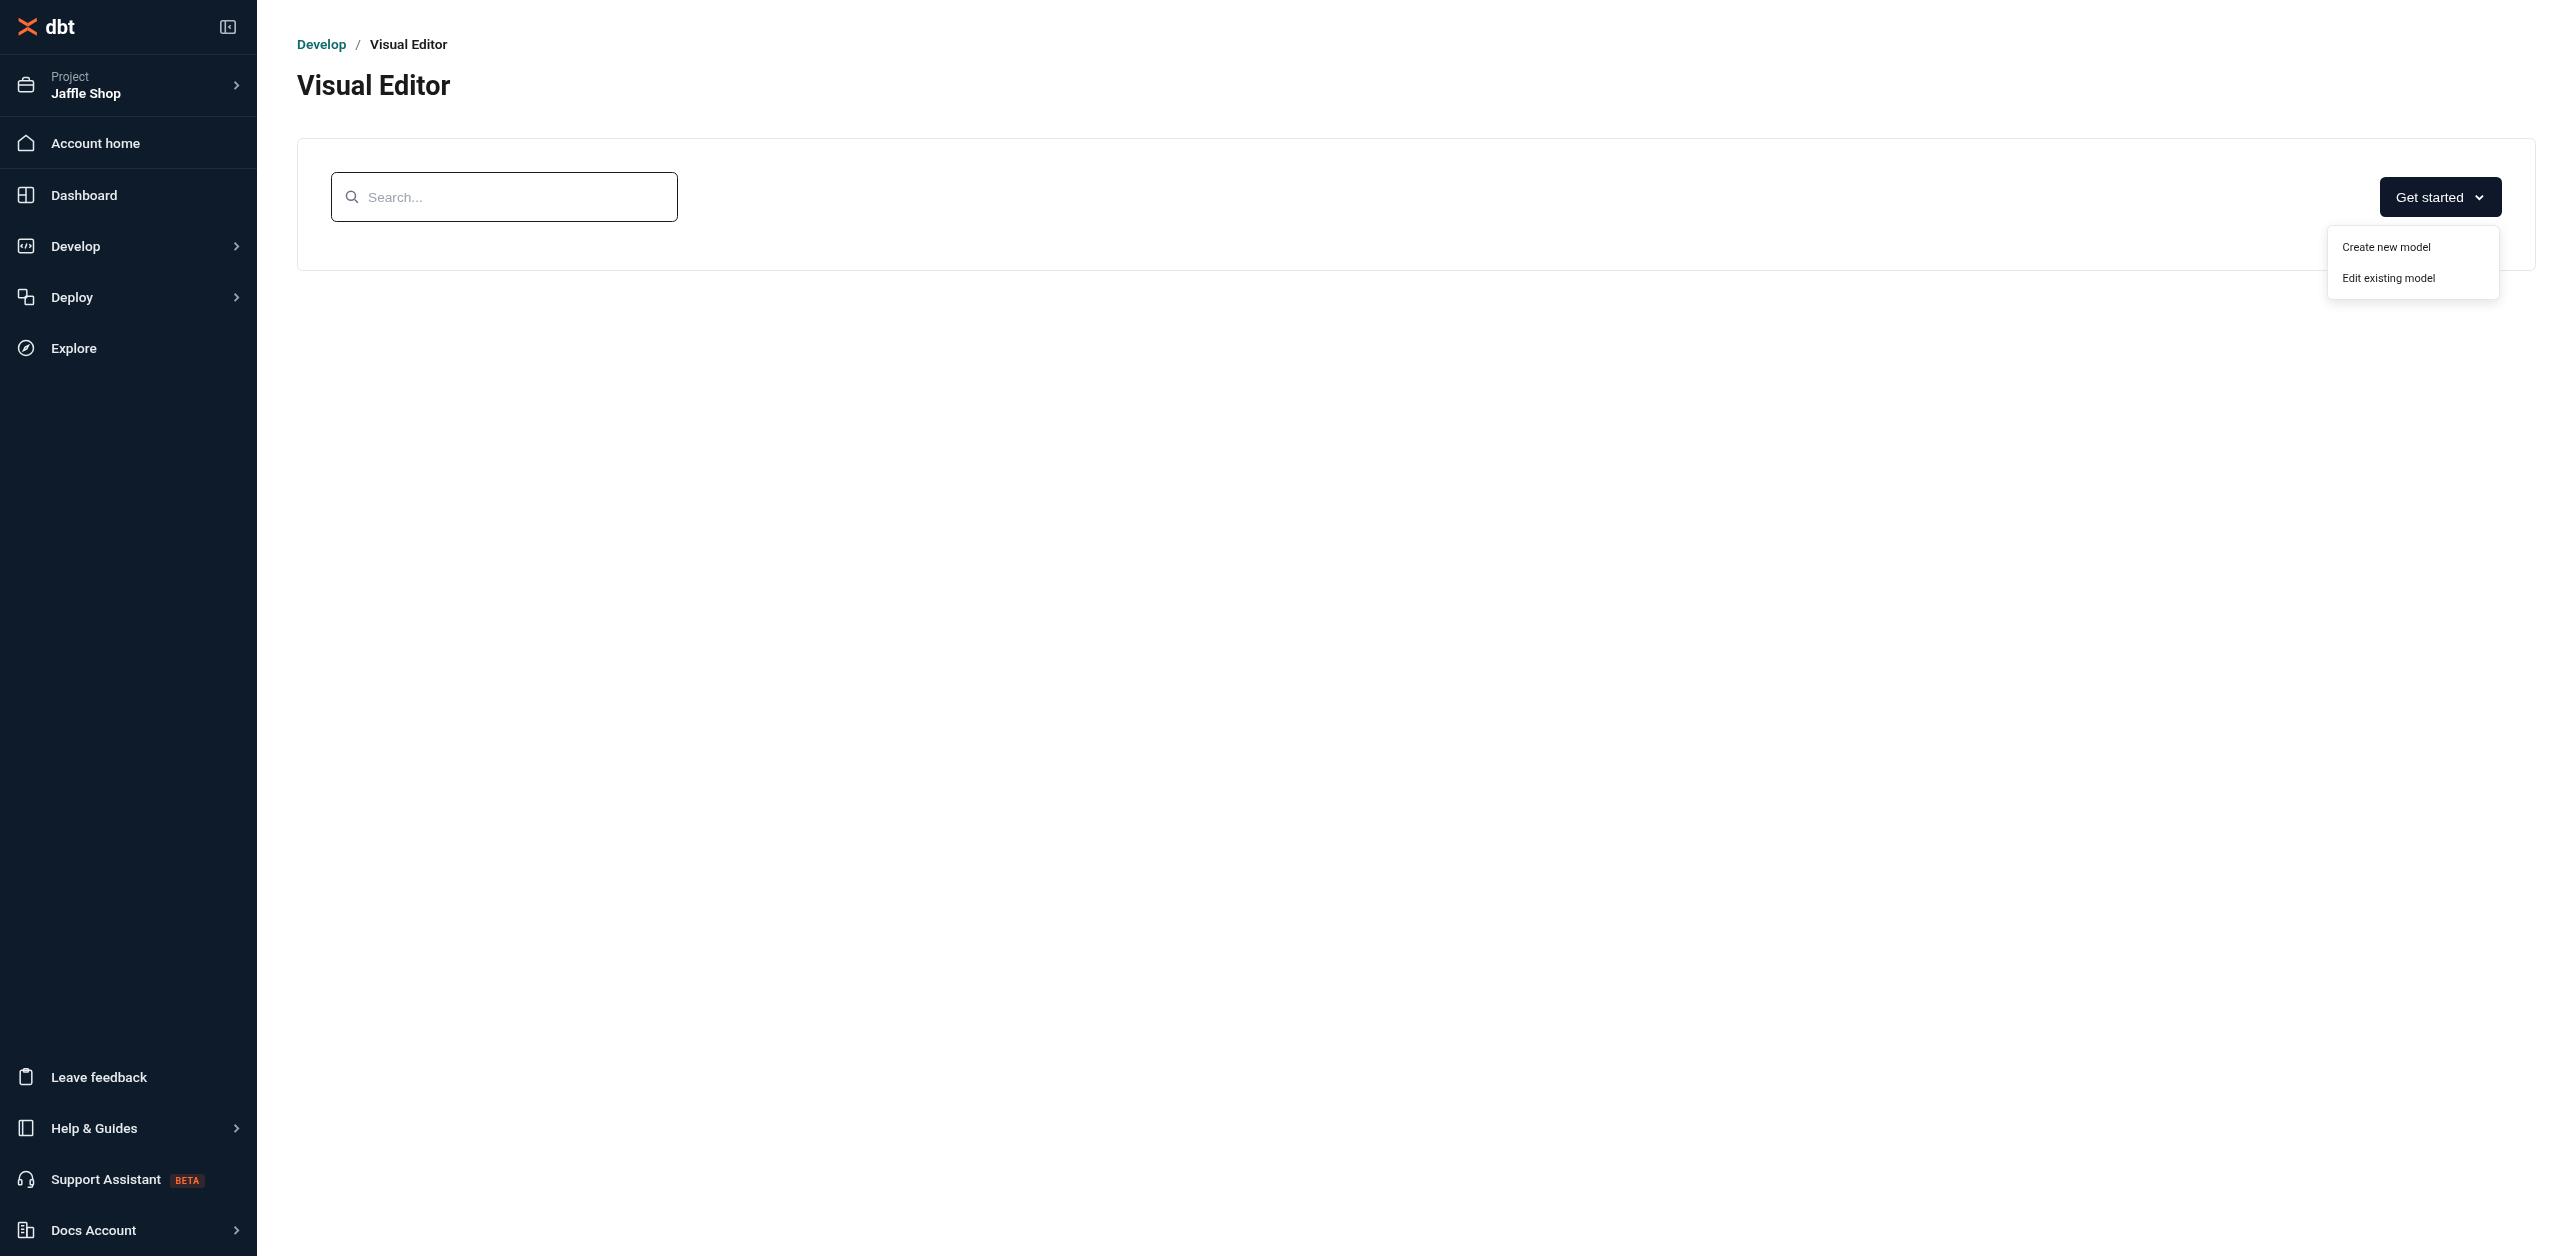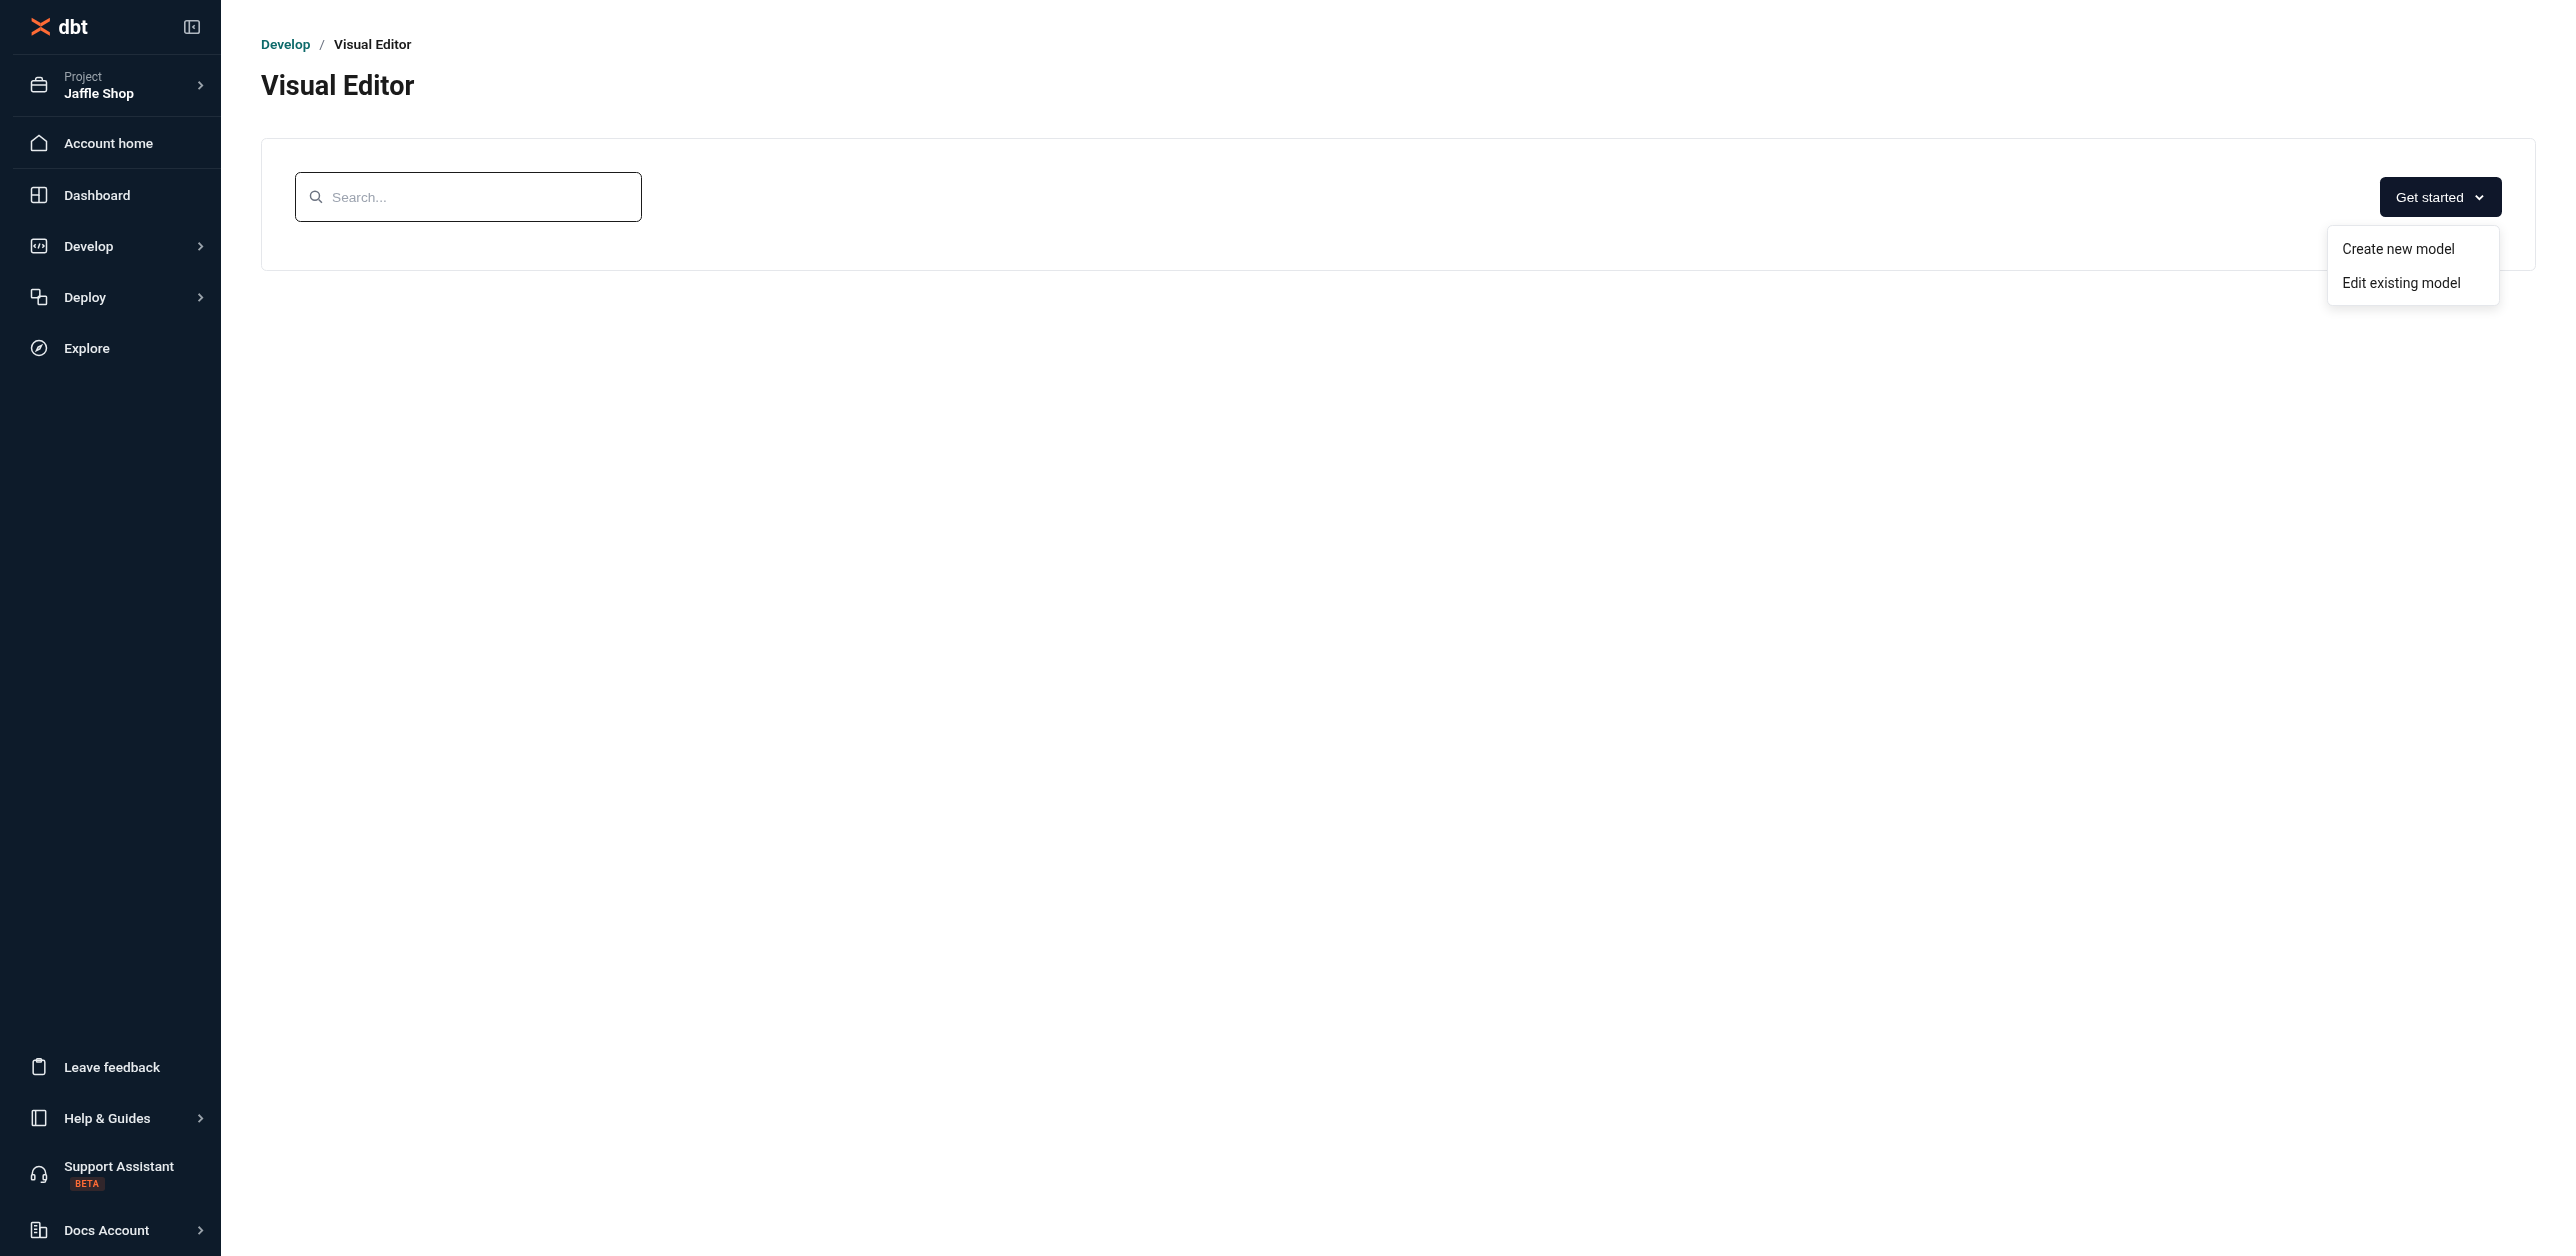--- a/index.html
+++ b/index.html
@@ -11,27 +11,26 @@
     body {
       font-family: -apple-system, BlinkMacSystemFont, "Segoe UI", Roboto, Helvetica, Arial, sans-serif;
       display: flex;
       height: 100vh;
       overflow: hidden;
       background: #ffffff;
       color: #1a1a1a;
     }
     
     .sidebar {
-      width: 221px;
+      width: 257px;
       background: #0d1b2a;
       color: #ffffff;
       display: flex;
       flex-direction: column;
       flex-shrink: 0;
-      padding-left: 13px;
     }
     
     .sidebar-header {
       height: 55px;
       display: flex;
       align-items: center;
       justify-content: space-between;
       padding: 0 14.6px;
       border-bottom: 0.9px solid rgba(255,255,255,0.08);
     }
@@ -292,21 +291,21 @@
       border: 0.9px solid #e5e7eb;
       border-radius: 5.5px;
       box-shadow: 0 3.6px 11px rgba(0,0,0,0.1);
       padding: 5.5px 0;
       min-width: 173px;
       z-index: 10;
     }
     
     .dropdown-item {
       padding: 9px 14.6px;
-      font-size: 14px;
+      font-size: 11px;
       color: #1a1a1a;
       cursor: pointer;
     }
     
     svg {
       display: block;
     }
   </style>
 </head>
 <body>

